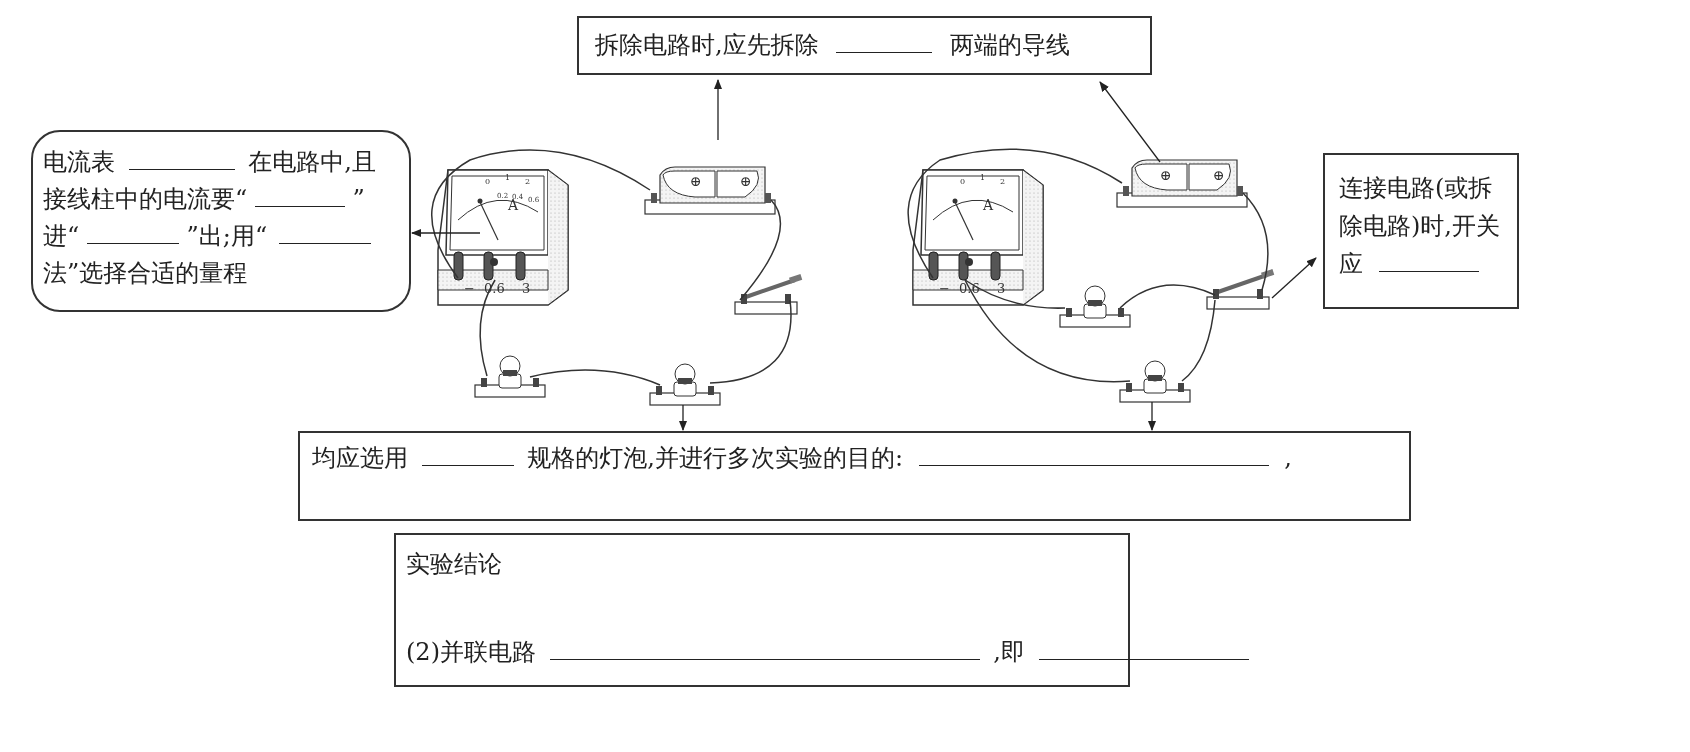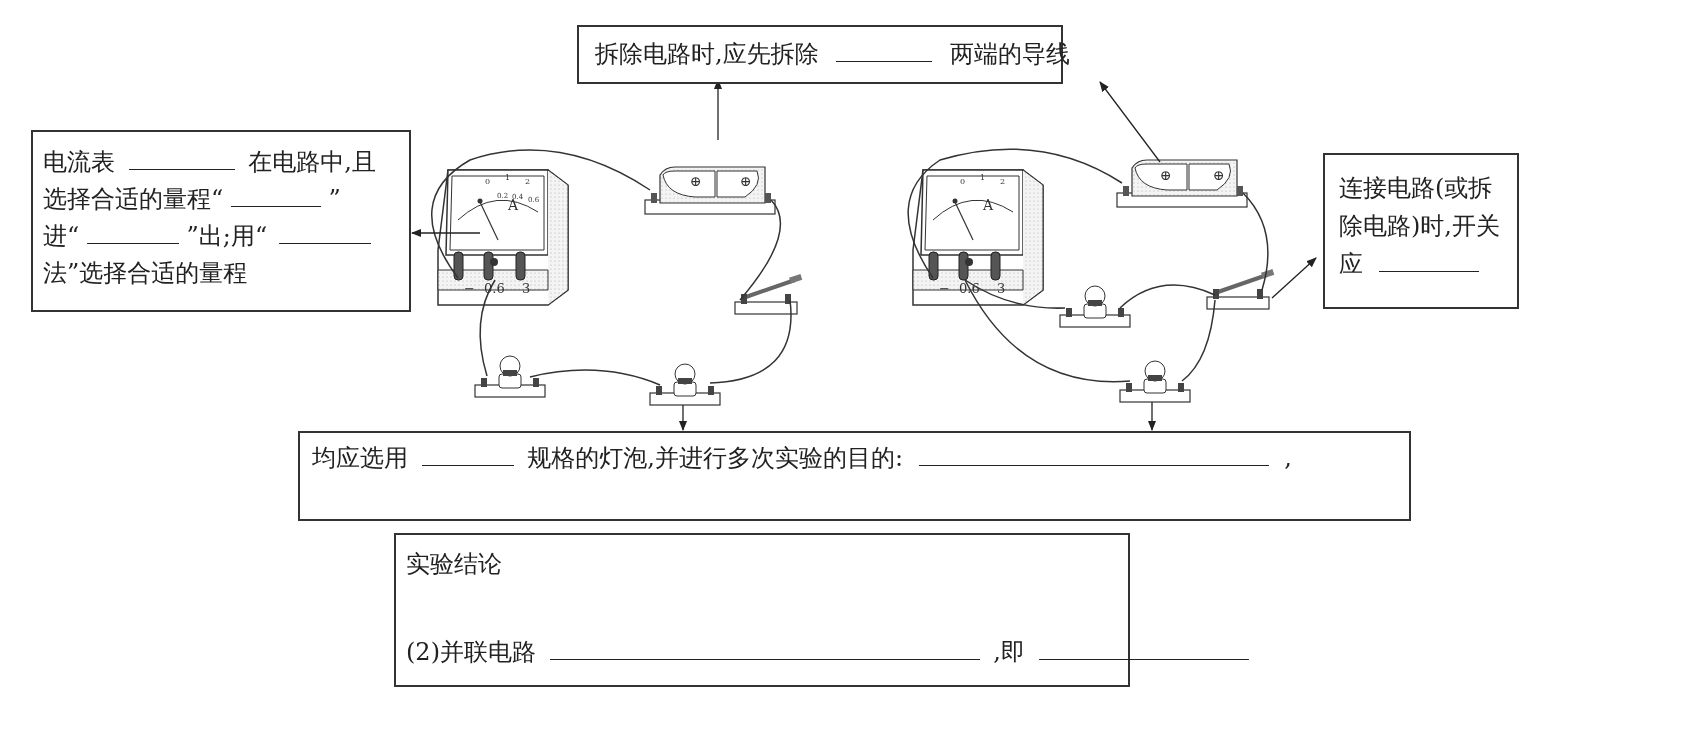--- a/index.html
+++ b/index.html
@@ -117,36 +117,36 @@
   </g>
 
   <line x1="718" y1="140" x2="718" y2="80" stroke="#222" stroke-width="1.3" marker-end="url(#arrow)"></line>
   <line x1="1160" y1="162" x2="1100" y2="82" stroke="#222" stroke-width="1.3" marker-end="url(#arrow)"></line>
   <line x1="480" y1="233" x2="412" y2="233" stroke="#222" stroke-width="1.3" marker-end="url(#arrow)"></line>
   <line x1="1272" y1="298" x2="1316" y2="258" stroke="#222" stroke-width="1.3" marker-end="url(#arrow)"></line>
   <line x1="683" y1="405" x2="683" y2="430" stroke="#222" stroke-width="1.3" marker-end="url(#arrow)"></line>
   <line x1="1152" y1="402" x2="1152" y2="430" stroke="#222" stroke-width="1.3" marker-end="url(#arrow)"></line>
 </svg>
 
-<div class="box" style="left:577px; top:16px; width:486px; height:59px;margin-top:9px;">
+<div class="box" style="left:577px; top:16px; width:575px; height:59px;">
   <div class="line" style="left:16px; top:12px;">
     <span>拆除电路时,应先拆除</span>
     <span class="blank" style="width:96px; margin:0 10px;"></span>
     <span>两端的导线</span>
   </div>
 </div>
 
-<div class="box" style="left:31px; top:130px; width:380px; height:182px;">
+<div class="box" style="left:31px; top:130px; width:380px; height:182px;border-radius:29px;">
   <div class="line" style="left:10px; top:15px;">
     <span>电流表</span>
     <span class="blank" style="width:106px; margin:0 6px;"></span>
     <span>在电路中,且</span>
   </div>
   <div class="line" style="left:10px; top:52px;">
-    <span>选择合适的量程“</span>
+    <span>接线柱中的电流要“</span>
     <span class="blank" style="width:90px;"></span>
     <span>”</span>
   </div>
   <div class="line" style="left:10px; top:89px;">
     <span>进“</span>
     <span class="blank" style="width:92px;"></span>
     <span>”出;用“</span>
     <span class="blank" style="width:92px; margin-left:4px;"></span>
   </div>
   <div class="line" style="left:10px; top:126px;">

